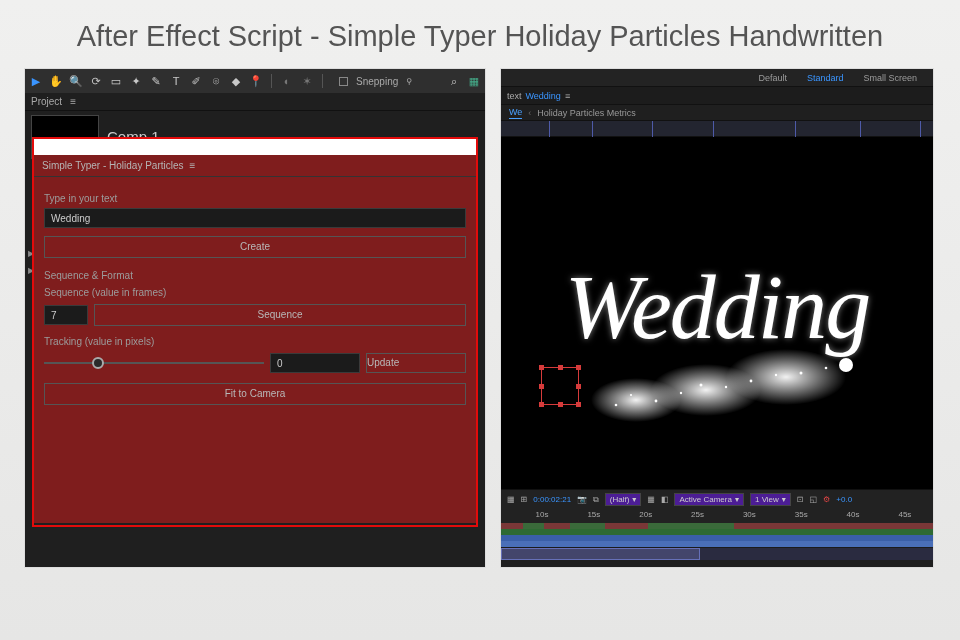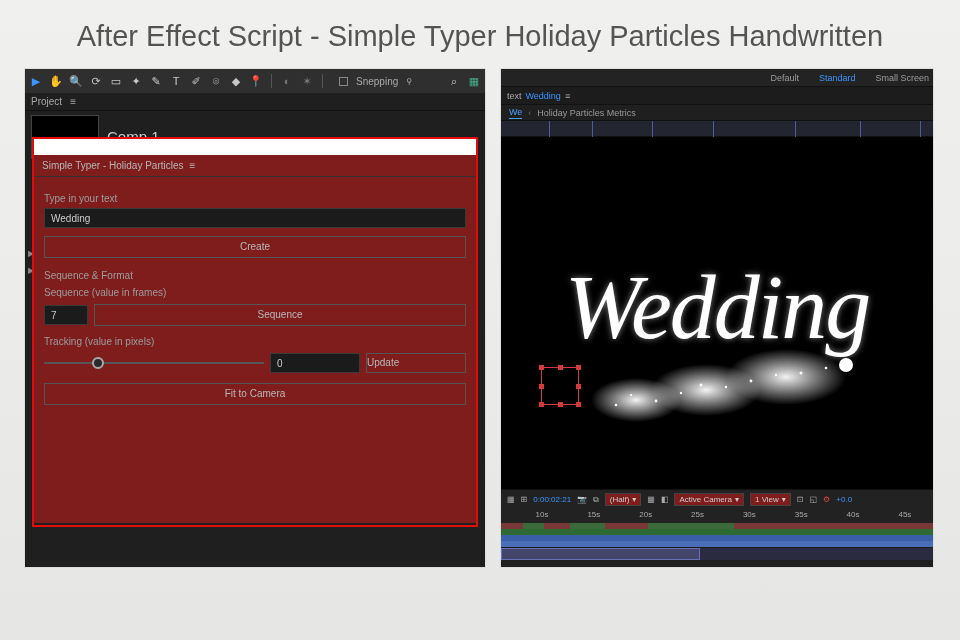--- a/index.html
+++ b/index.html
@@ -110,21 +110,21 @@
   }
   .left-tabs {
     position:absolute; left:0; top:180px; width:12px;
     display:flex; flex-direction:column; gap:8px;
   }
   .left-tab { color:#888; font-size:8px; text-align:center;}
 
   
   .workspace-bar {
     height:18px; display:flex; align-items:center; justify-content:flex-end;
-    gap:20px; padding:0 4px; font-size:9px; color:#9b9b9b;
+    gap:20px; padding:0 16px; font-size:9px; color:#9b9b9b;
     border-bottom:1px solid #111; background:#232323;
   }
   .wsb-item.active { color:#3a95ff; }
   .comp-tab-row {
     height:18px; background:#1c1c1c; display:flex; align-items:center;
     padding:0 6px; gap:4px; color:#aaa; font-size:9px;
     border-bottom:1px solid #111;
   }
   .comp-tab-name { color:#3a95ff; }
   .breadcrumb {
@@ -160,21 +160,21 @@
   }
   .sel-h {
     position:absolute; width:5px; height:5px; background:#d63b3b;
   }
   .viewer-controls {
     height:20px; background:#222; display:flex; align-items:center; gap:6px;
     padding:0 6px; font-size:8px; color:#aaa; border-top:1px solid #111;
   }
   .vc-val { color:#3a95ff; }
   .vc-dd {
-    background:#7f1d1d; border:1px solid #444; padding:0 4px; height:13px;
+    background:#4c1d95; border:1px solid #444; padding:0 4px; height:13px;
     line-height:12px; font-size:8px; color:#ccc; display:inline-flex;
     align-items:center; gap:3px;
   }
   .timeline {
     background:#1b1b1b;
   }
   .tl-ruler {
     height:14px; background:#222; position:relative; font-size:8px; color:#aaa;
   }
   .tl-tick { position:absolute; top:1px; }

